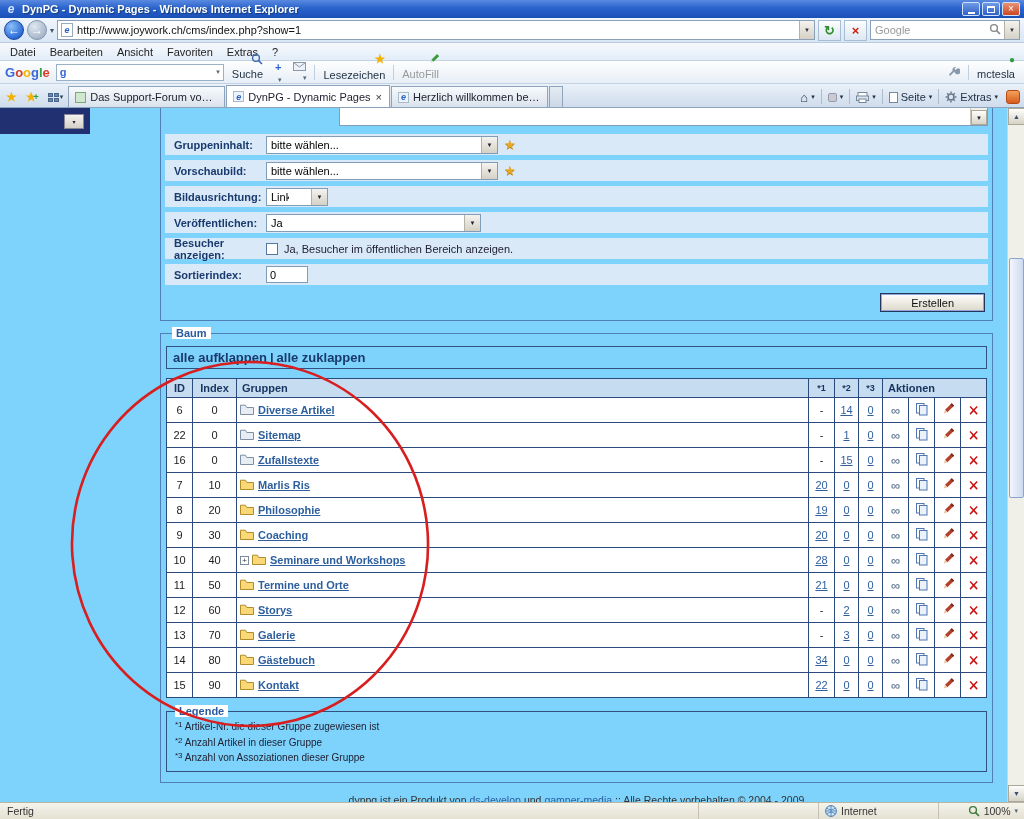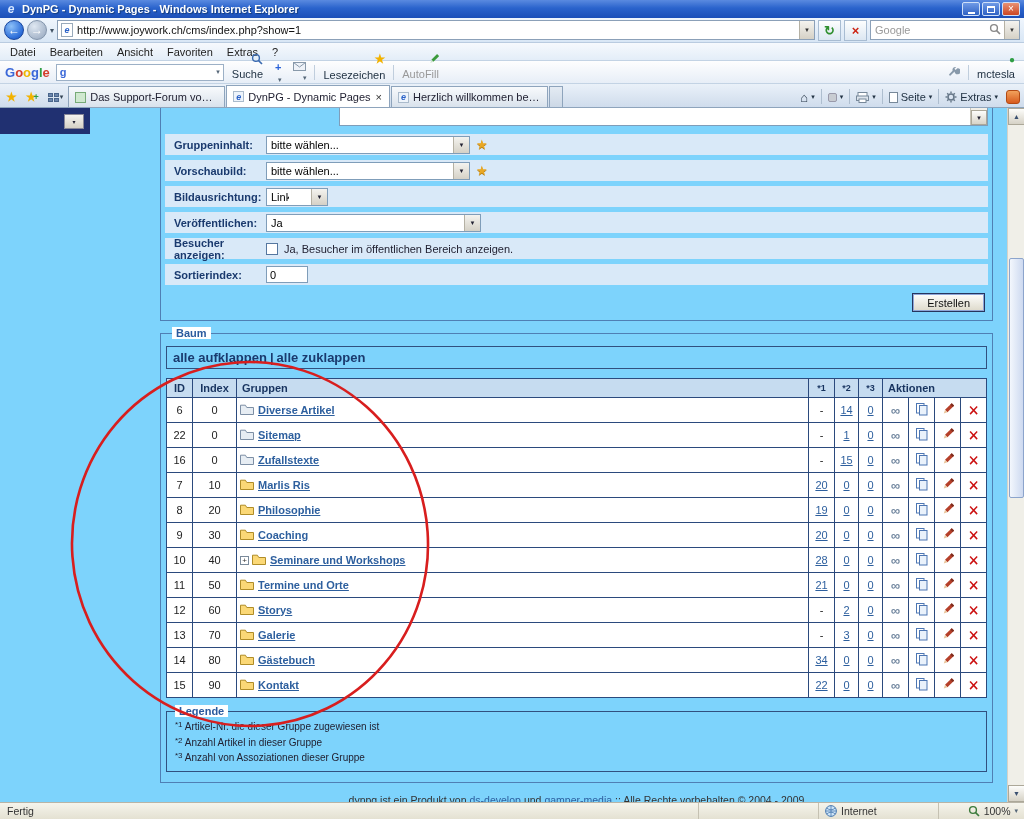--- a/index.html
+++ b/index.html
@@ -76,26 +76,26 @@
 .box1{border:1px solid #4f7fb4;border-top:none;padding-bottom:4px;}
 .partial-select{margin:0 4px 8px 178px;height:18px;border:1px solid #7f9db9;border-top:none;background:#fff;position:relative;}
 .ps-scroll{position:absolute;right:0;top:-1px;bottom:0;width:17px;background:#f2f0e8;border-left:1px solid #c8c4b8;display:flex;align-items:flex-end;justify-content:center;}
 .ps-arrow{width:16px;height:15px;background:linear-gradient(#fdfdfb,#d8d4c8);border:1px solid #aca899;font-size:6px;display:flex;align-items:center;justify-content:center;color:#223;cursor:pointer;}
 .form-row{display:flex;align-items:center;height:21px;background:#d9e9f8;margin:0 4px 5px;padding-left:9px;}
 .f-label{width:92px;flex:0 0 92px;font-size:11px;font-weight:bold;color:#1a3a6e;}
 .f-ctrl{display:flex;align-items:center;gap:6px;font-size:11px;color:#223;}
 .xp-select{display:flex;align-items:center;height:18px;border:1px solid #7f9db9;background:#fff;font-size:11px;color:#000;cursor:pointer;}
 .sel-text{padding:0 4px;flex:1;white-space:nowrap;overflow:hidden;}
 .sel-btn{width:16px;height:16px;flex:0 0 16px;background:linear-gradient(#f4f3ef,#d5d1c6);border-left:1px solid #b5b1a4;display:flex;align-items:center;justify-content:center;font-size:6px;color:#223;}
-.w200{width:204px;}.w62{width:62px;gap:22px;}.w215{width:215px;}
+.w200{width:232px;}.w62{width:62px;gap:22px;}.w215{width:215px;}
 .pick-icon{color:#e9a825;font-size:13px;cursor:pointer;text-shadow:0 1px 0 #b57d12;}
 .xp-check{width:12px;height:12px;border:1px solid #5577a0;background:#fff;display:inline-block;cursor:pointer;}
 .xp-input{width:42px;height:17px;border:1px solid #7f9db9;font-size:11px;padding:0 3px;font-family:inherit;}
 .submit-row{display:flex;justify-content:flex-end;margin:8px 7px 4px;}
-.xp-btn{font-size:11px;font-family:inherit;padding:2px 14px;height:19px;background:linear-gradient(#fefefd,#ddd9ca);border:1px solid #26355e;box-shadow:inset 0 0 0 1px #8fa6d8;cursor:pointer;color:#111;}
+.xp-btn{font-size:11px;font-family:inherit;padding:2px 30px;height:19px;background:linear-gradient(#fefefd,#ddd9ca);border:1px solid #26355e;box-shadow:inset 0 0 0 1px #8fa6d8;cursor:pointer;color:#111;}
 .box2{position:relative;border:1px solid #4f7fb4;margin-top:12px;padding:12px 0 8px;}
 .panel-title{position:absolute;top:-7px;left:11px;background:#fff;padding:0 4px;font-size:11px;font-weight:bold;color:#2a5a9e;}
 .strip{margin:0 5px 9px;border:1px solid #31507f;padding:3px 6px;font-size:13px;font-weight:bold;color:#1a3a6e;}
 .strip-link{cursor:pointer;}
 .strip-sep{margin:0 3px;}
 .tree-table{border-collapse:collapse;margin:0 5px;width:calc(100% - 10px);font-size:11px;table-layout:fixed;}
 .tree-table th,.tree-table td{border:1px solid #2b4a7d;}
 .tree-table th{background:#c6dcf0;color:#17335f;font-weight:bold;padding:3px;text-align:center;height:19px;}
 th.th-grp,th.th-act{text-align:left;padding-left:5px;}
 th.th-s{font-size:9px;}

